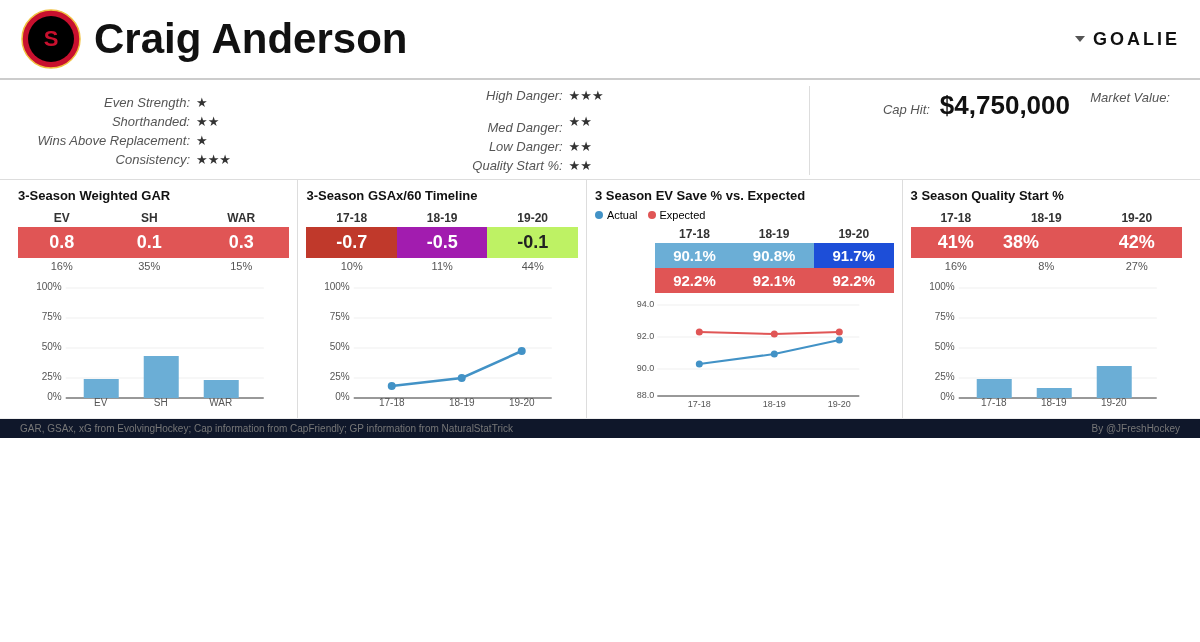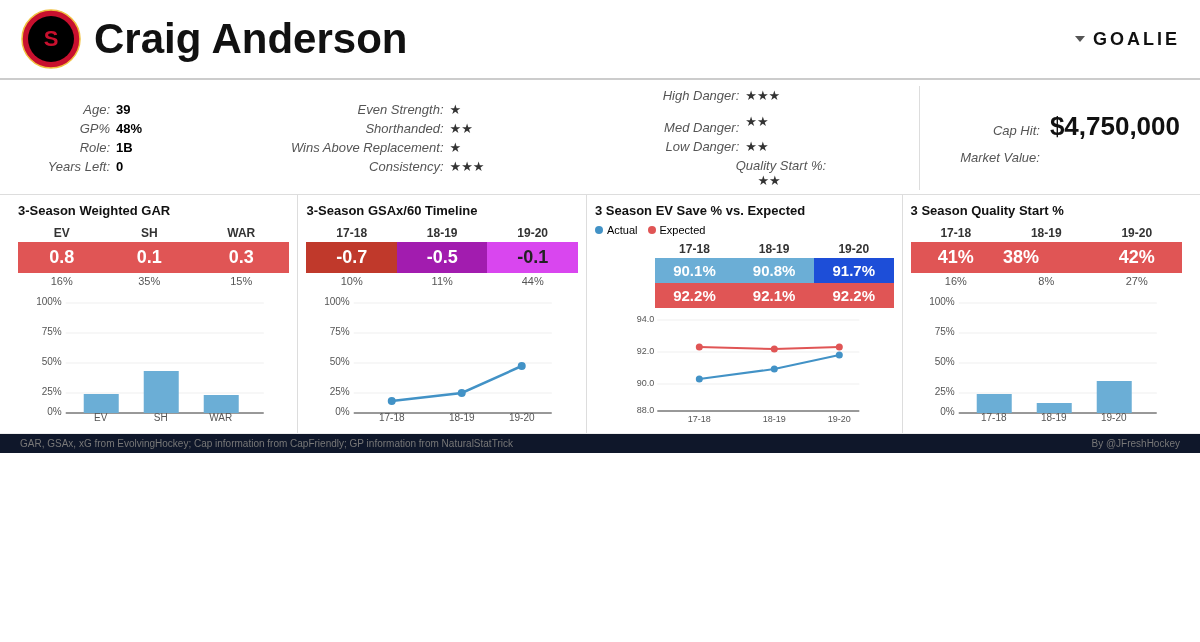--- a/index.html
+++ b/index.html
@@ -26,38 +26,20 @@
   <div style="display:flex; align-items:center; gap:6px;">
     <svg width="14" height="14" viewBox="0 0 14 14">
       <polygon points="2,4 12,4 7,10" fill="#555"></polygon>
     </svg>
     <span style="font-size:18px; font-weight:bold; letter-spacing:3px; color:#111;">GOALIE</span>
   </div>
 </div>
 
 <div style="display:flex; padding: 6px 20px 4px; background:#fff; border-bottom: 1px solid #ddd; align-items:stretch;">
 
-  <div style="flex:1.1; display:flex; flex-direction:column; justify-content:center;">
-    <div class="stat-line" style="display:flex; align-items:center; margin:2px 0; font-size:13px;">
-      <span style="color:#555; font-style:italic; text-align:right; min-width:90px; margin-right:6px;">Age:</span>
-      <span style="font-weight:bold;">39</span>
-    </div>
-    <div class="stat-line" style="display:flex; align-items:center; margin:2px 0; font-size:13px;">
-      <span style="color:#555; font-style:italic; text-align:right; min-width:90px; margin-right:6px;">GP%</span>
-      <span style="font-weight:bold;">48%</span>
-    </div>
-    <div class="stat-line" style="display:flex; align-items:center; margin:2px 0; font-size:13px;">
-      <span style="color:#555; font-style:italic; text-align:right; min-width:90px; margin-right:6px;">Role:</span>
-      <span style="font-weight:bold;">1B</span>
-    </div>
-    <div class="stat-line" style="display:flex; align-items:center; margin:2px 0; font-size:13px;">
-      <span style="color:#555; font-style:italic; text-align:right; min-width:90px; margin-right:6px;">Years Left:</span>
-      <span style="font-weight:bold;">0</span>
-    </div>
-  </div>
 
   <div style="flex:1.5; display:flex; flex-direction:column; justify-content:center;">
     <div style="display:flex; align-items:center; margin:2px 0; font-size:13px;">
       <span style="color:#555; font-style:italic; text-align:right; min-width:170px; margin-right:6px;">Even Strength:</span>
       <span style="color:#333;">★</span>
     </div>
     <div style="display:flex; align-items:center; margin:2px 0; font-size:13px;">
       <span style="color:#555; font-style:italic; text-align:right; min-width:170px; margin-right:6px;">Shorthanded:</span>
       <span style="color:#333;">★★</span>
     </div>
@@ -77,27 +59,27 @@
       <span style="color:#333;">★★★</span>
     </div>
     <div style="display:flex; align-items:center; margin:2px 0; font-size:13px;">
       <span style="color:#555; font-style:italic; text-align:right; min-width:120px; margin-right:6px;margin-top:13px;">Med Danger:</span>
       <span style="color:#333;">★★</span>
     </div>
     <div style="display:flex; align-items:center; margin:2px 0; font-size:13px;">
       <span style="color:#555; font-style:italic; text-align:right; min-width:120px; margin-right:6px;">Low Danger:</span>
       <span style="color:#333;">★★</span>
     </div>
-    <div style="display:flex; align-items:center; margin:2px 0; font-size:13px;flex-direction:column;">
+    <div style="display:flex; align-items:center; margin:2px 0; font-size:13px;">
       <span style="color:#555; font-style:italic; text-align:right; min-width:120px; margin-right:6px;">Quality Start %:</span>
       <span style="color:#333;">★★</span>
     </div>
   </div>
 
-  <div style="flex:1; display:flex; flex-direction:column; justify-content:center; padding-left:20px; border-left:1px solid #ddd;">
+  <div style="flex:1; display:flex; justify-content:center; padding-left:20px; border-left:1px solid #ddd;">
     <div style="display:flex; align-items:baseline; margin:4px 0;">
       <span style="font-size:13px; color:#555; font-style:italic; min-width:100px; text-align:right; margin-right:10px;">Cap Hit:</span>
       <span style="font-size:26px; font-weight:bold; color:#111;">$4,750,000</span>
     </div>
     <div style="display:flex; align-items:baseline; margin:4px 0;">
       <span style="font-size:13px; color:#555; font-style:italic; min-width:100px; text-align:right; margin-right:10px;">Market Value:</span>
     </div>
   </div>
 </div>
 
@@ -161,21 +143,21 @@
         <tr>
           <th style="font-size:12px; font-weight:bold; text-align:center; color:#333; padding:2px;">17-18</th>
           <th style="font-size:12px; font-weight:bold; text-align:center; color:#333; padding:2px;">18-19</th>
           <th style="font-size:12px; font-weight:bold; text-align:center; color:#333; padding:2px;">19-20</th>
         </tr>
       </thead>
       <tbody>
         <tr>
           <td style="text-align:center; font-size:18px; font-weight:bold; background:#c0392b; color:#fff; padding:5px 2px;">-0.7</td>
           <td style="text-align:center; font-size:18px; font-weight:bold; background:#a21caf; color:#fff; padding:5px 2px;">-0.5</td>
-          <td style="text-align:center; font-size:18px; font-weight:bold; background:#d946ef; color:#222; padding:5px 2px;">-0.1</td>
+          <td style="text-align:center; font-size:18px; font-weight:bold; background:#bef264; color:#222; padding:5px 2px;">-0.1</td>
         </tr>
         <tr>
           <td style="text-align:center; font-size:11px; color:#555; padding:2px;">10%</td>
           <td style="text-align:center; font-size:11px; color:#555; padding:2px;">11%</td>
           <td style="text-align:center; font-size:11px; color:#555; padding:2px;">44%</td>
         </tr>
       </tbody>
     </table>
     
     <svg width="100%" height="130" viewBox="0 0 240 130" style="margin-top:4px;">

